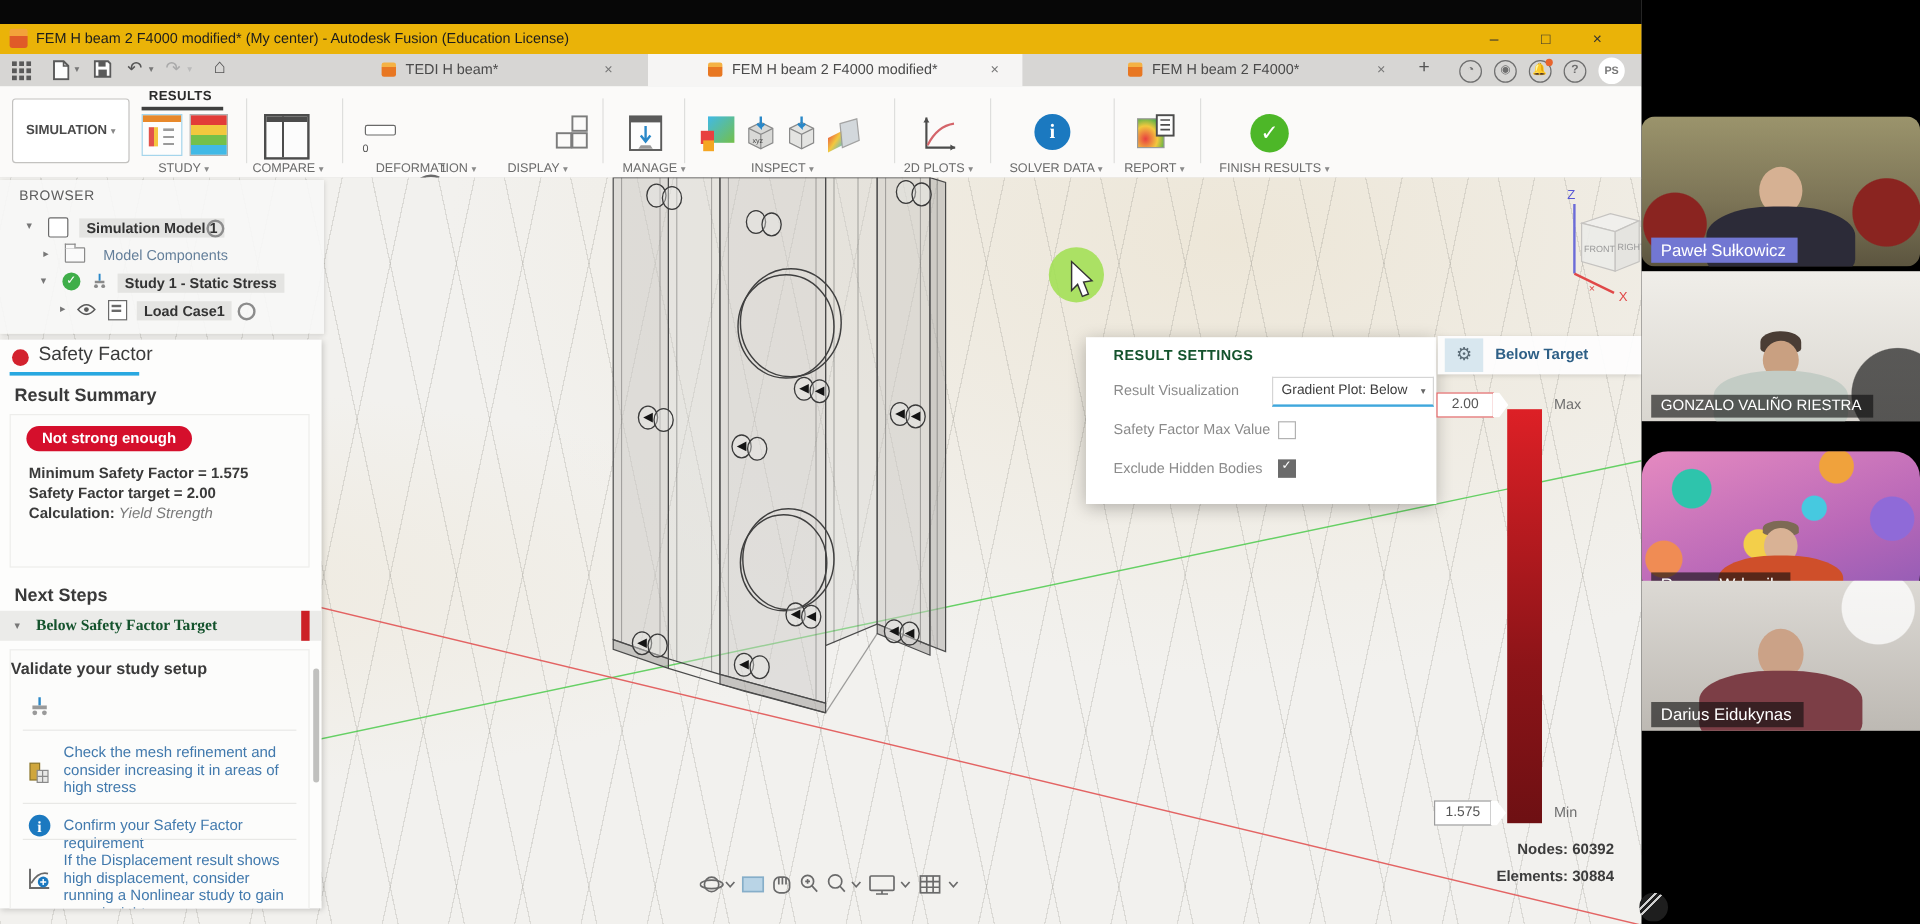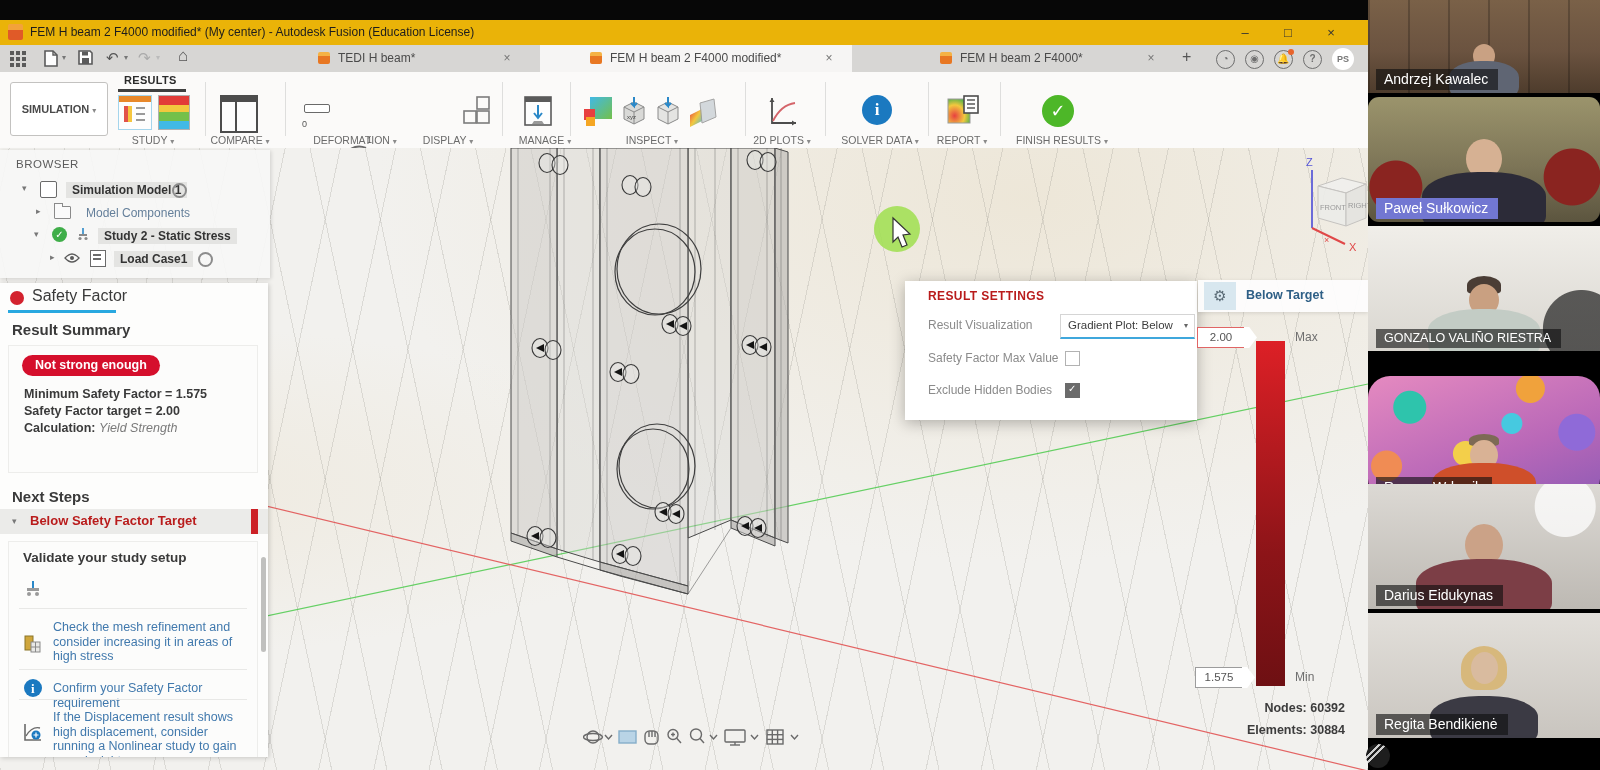--- a/index.html
+++ b/index.html
@@ -53,21 +53,21 @@
   .finc{width:32px;height:32px;border-radius:50%;background:#4db728;color:#fff;font-weight:bold;font-size:18px;text-align:center;line-height:32px;}
   
   #viewport{position:absolute;left:0;top:148px;width:1368px;height:622px;background-color:#f2f1ee;
     background-image:
       repeating-linear-gradient(78deg,rgba(150,148,140,.25) 0 1px,transparent 1px 54px),
       repeating-linear-gradient(-78deg,rgba(150,148,140,.25) 0 1px,transparent 1px 54px),
       radial-gradient(ellipse at 75% 8%,rgba(233,222,198,.55),transparent 45%),
       radial-gradient(ellipse at 5% 55%,rgba(233,222,198,.4),transparent 35%);}
   
   #dialog{position:absolute;left:905px;top:281px;width:292px;height:139px;background:#fff;box-shadow:0 3px 14px rgba(0,0,0,.28);}
-  #dlgtitle{position:absolute;left:23px;top:8px;font-size:12px;font-weight:bold;color:#b91c1c;letter-spacing:.4px;}
+  #dlgtitle{position:absolute;left:23px;top:8px;font-size:12px;font-weight:bold;color:#14532d;letter-spacing:.4px;}
   .dlglabel{position:absolute;left:23px;font-size:12px;color:#8b8b8b;}
   #dlgdrop{position:absolute;left:155px;top:33px;width:126px;height:22px;background:#fff;border:1px solid #d5d5d5;border-bottom:2px solid #3fa7dc;
     font-size:11.5px;color:#3c3c3c;line-height:21px;padding-left:7px;}
   #dlgdrop .dd{float:right;margin-right:6px;font-size:8px;color:#666;}
   .cbx{position:absolute;width:13px;height:13px;border:1px solid #b2b2b2;background:#fff;}
   .cbx.on{background:#6b6b6b;border-color:#6b6b6b;}
   .cbx.on::after{content:"✓";position:absolute;left:2px;top:-1px;color:#fff;font-size:10px;}
   
   #legendhead{position:absolute;left:1198px;top:280px;width:170px;height:32px;background:rgba(253,253,253,.95);box-shadow:0 1px 4px rgba(0,0,0,.12);}
   #gearbtn{position:absolute;left:6px;top:2px;width:32px;height:28px;background:#d8e7ef;color:#5a6b76;font-size:15px;text-align:center;line-height:28px;}
@@ -103,24 +103,24 @@
   #sfline{position:absolute;left:8px;top:27px;width:108px;height:2.5px;background:#29a8e0;}
   #sfsummary{position:absolute;left:12px;top:38px;font-size:15px;font-weight:bold;color:#3a3a3a;}
   #sfcard{position:absolute;left:8px;top:62px;width:248px;height:126px;background:#fcfcfb;border:1px solid #ededeb;}
   #sfbadge{position:absolute;left:13px;top:9px;background:#d50f2c;color:#fff;font-weight:bold;font-size:12.5px;padding:3px 13px 4px;border-radius:13px;}
   .sfbold{position:absolute;left:15px;font-size:12.5px;font-weight:bold;color:#3a3a3a;white-space:nowrap;}
   #sfcalcval{font-weight:normal;font-style:italic;color:#7a7a7a;}
   #sfwarn{position:absolute;left:15px;top:92px;width:222px;font-size:12.5px;color:#4a86b8;line-height:14.5px;}
   #sfnext{position:absolute;left:12px;top:205px;font-size:15px;font-weight:bold;color:#3a3a3a;}
   #belowrow{position:absolute;left:0;top:226px;width:268px;height:25px;background:#ebebe9;}
   #belowrow .chev{left:12px;top:7px;}
-  #belowrowlbl{position:absolute;left:30px;top:4px;font-size:13px;font-weight:bold;color:#b91c1c;}
+  #belowrowlbl{position:absolute;left:30px;top:4px;font-size:13px;font-weight:bold;color:#14532d;font-family:Liberation Serif, serif;}
   #redbar{position:absolute;left:251px;top:0;width:7px;height:25px;background:#cc2026;}
   #valcard{position:absolute;left:8px;top:258px;width:248px;height:216px;background:#fcfcfb;border:1px solid #ededeb;}
-  #valtitle{position:absolute;left:14px;top:8px;font-size:13.5px;font-weight:bold;color:#3a3a3a;}
+  #valtitle{position:absolute;left:0;top:8px;font-size:13.5px;font-weight:bold;color:#3a3a3a;}
   .step{position:absolute;left:44px;width:190px;font-size:12.5px;color:#4179ad;line-height:14.5px;}
   .stepic{position:absolute;left:14px;width:20px;height:20px;}
   .sdiv{position:absolute;left:10px;width:228px;height:1px;background:#e8e8e6;}
   #sfscroll{position:absolute;left:261px;top:274px;width:5px;height:95px;background:#c0c0be;border-radius:3px;}
   
   #navbar{position:absolute;left:583px;top:726px;width:230px;height:22px;}
   
   
   #videostrip{position:absolute;left:1368px;top:0;width:232px;height:770px;background:#000;}
   .tile{position:absolute;left:0;width:232px;overflow:hidden;}
@@ -552,21 +552,21 @@
       </div>
       <div class="trow" style="top:76px;">
         <span class="chev" style="left:34px;">▾</span>
         <span class="gcheck" style="left:52px;">✓</span>
         <svg class="studyic" style="left:76px;" viewBox="0 0 14 13">
           <line x1="7" y1="0" x2="7" y2="6" stroke="#2a88c8" stroke-width="1.6"></line>
             <path d="M3,6 h8 v2 h-8 z" fill="#8a8a8a"></path>
             <circle cx="4" cy="10.5" r="1.6" fill="#8a8a8a"></circle>
             <circle cx="10" cy="10.5" r="1.6" fill="#8a8a8a"></circle>
         </svg>
-        <span class="tlabel" style="left:98px;">Study 2 - Static Stress</span>
+        <span class="tlabel" style="left:98px;">Study 1 - Static Stress</span>
       </div>
       <div class="trow" style="top:99px;">
         <span class="chev" style="left:50px;">▸</span>
         <svg class="eyeic" style="left:64px;" viewBox="0 0 16 10">
           <path d="M1,5 q7,-8 14,0 q-7,8 -14,0 z" fill="none" stroke="#5a5a5a" stroke-width="1.3"></path>
             <circle cx="8" cy="5" r="2" fill="#5a5a5a"></circle>
         </svg>
         <span class="lcic" style="left:90px;"></span>
         <span class="tlabel" style="left:114px;">Load Case1</span>
         <span class="ringo" style="left:198px;"></span>
@@ -622,27 +622,20 @@
             <circle cx="13" cy="13" r="4.5" fill="#1b79c0"></circle>
             <path d="M13,10.5 v5 M10.5,13 h5" stroke="#fff" stroke-width="1.2"></path>
         </svg>
         <div class="step" style="top:168px;">If the Displacement result shows high displacement, consider running a Nonlinear study to gain more insight</div>
       </div>
       <div id="sfscroll"></div>
     </div>
   </div>
 
   <div id="videostrip">
-    <div class="tile" id="t1">
-      <div class="psn">
-          <div class="head"></div>
-          <div class="torso"></div>
-        </div>
-      <div class="plabel">Andrzej Kawalec</div>
-    </div>
     <div class="tile" id="t2">
       <div class="psn">
           <div class="head"></div>
           <div class="torso"></div>
         </div>
       <div class="plabel on">Paweł Sułkowicz</div>
     </div>
     <div class="tile" id="t3">
       <div class="psn">
           <div class="hair"></div>
@@ -659,23 +652,15 @@
         </div>
       <div class="plabel">Roman Wdowik</div>
     </div>
     <div class="tile" id="t5">
       <div class="psn">
           <div class="head"></div>
           <div class="torso"></div>
         </div>
       <div class="plabel">Darius Eidukynas</div>
     </div>
-    <div class="tile" id="t6">
-      <div class="psn">
-          <div class="hair"></div>
-          <div class="head"></div>
-          <div class="torso"></div>
-        </div>
-      <div class="plabel">Regita Bendikienė</div>
-    </div>
     <div id="watermark"></div>
   </div>
 </div>
 
 </body></html>

